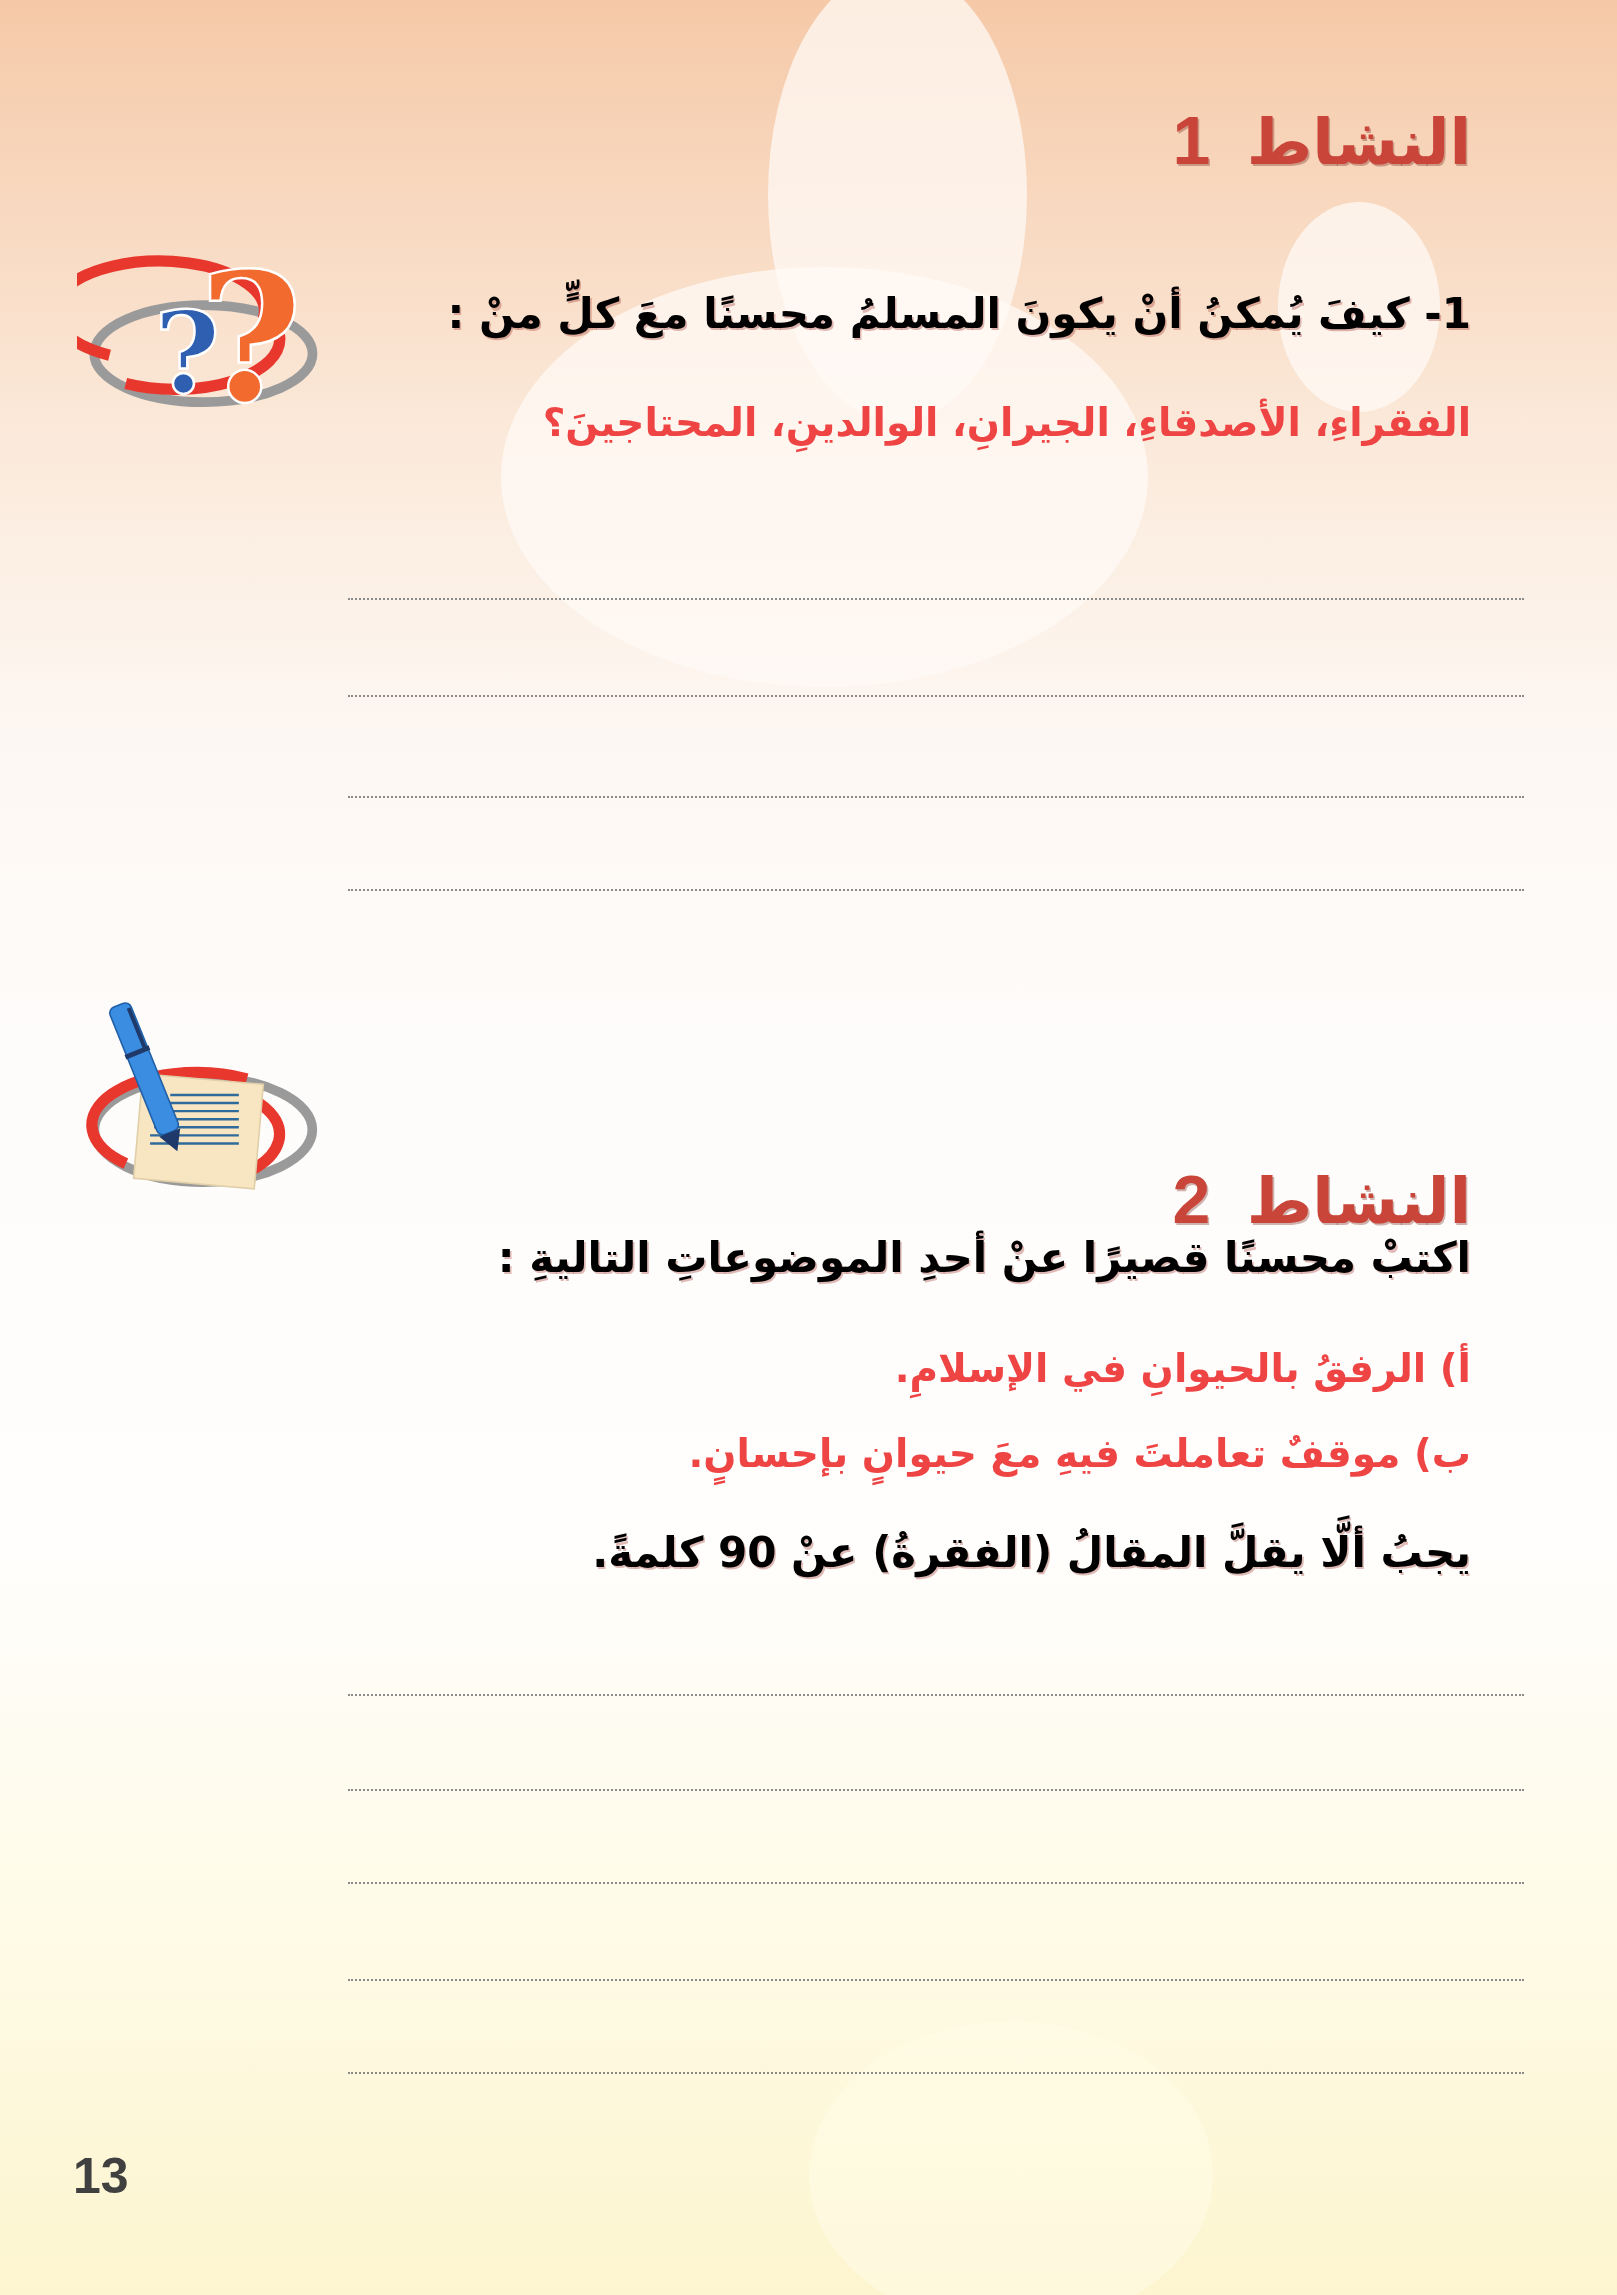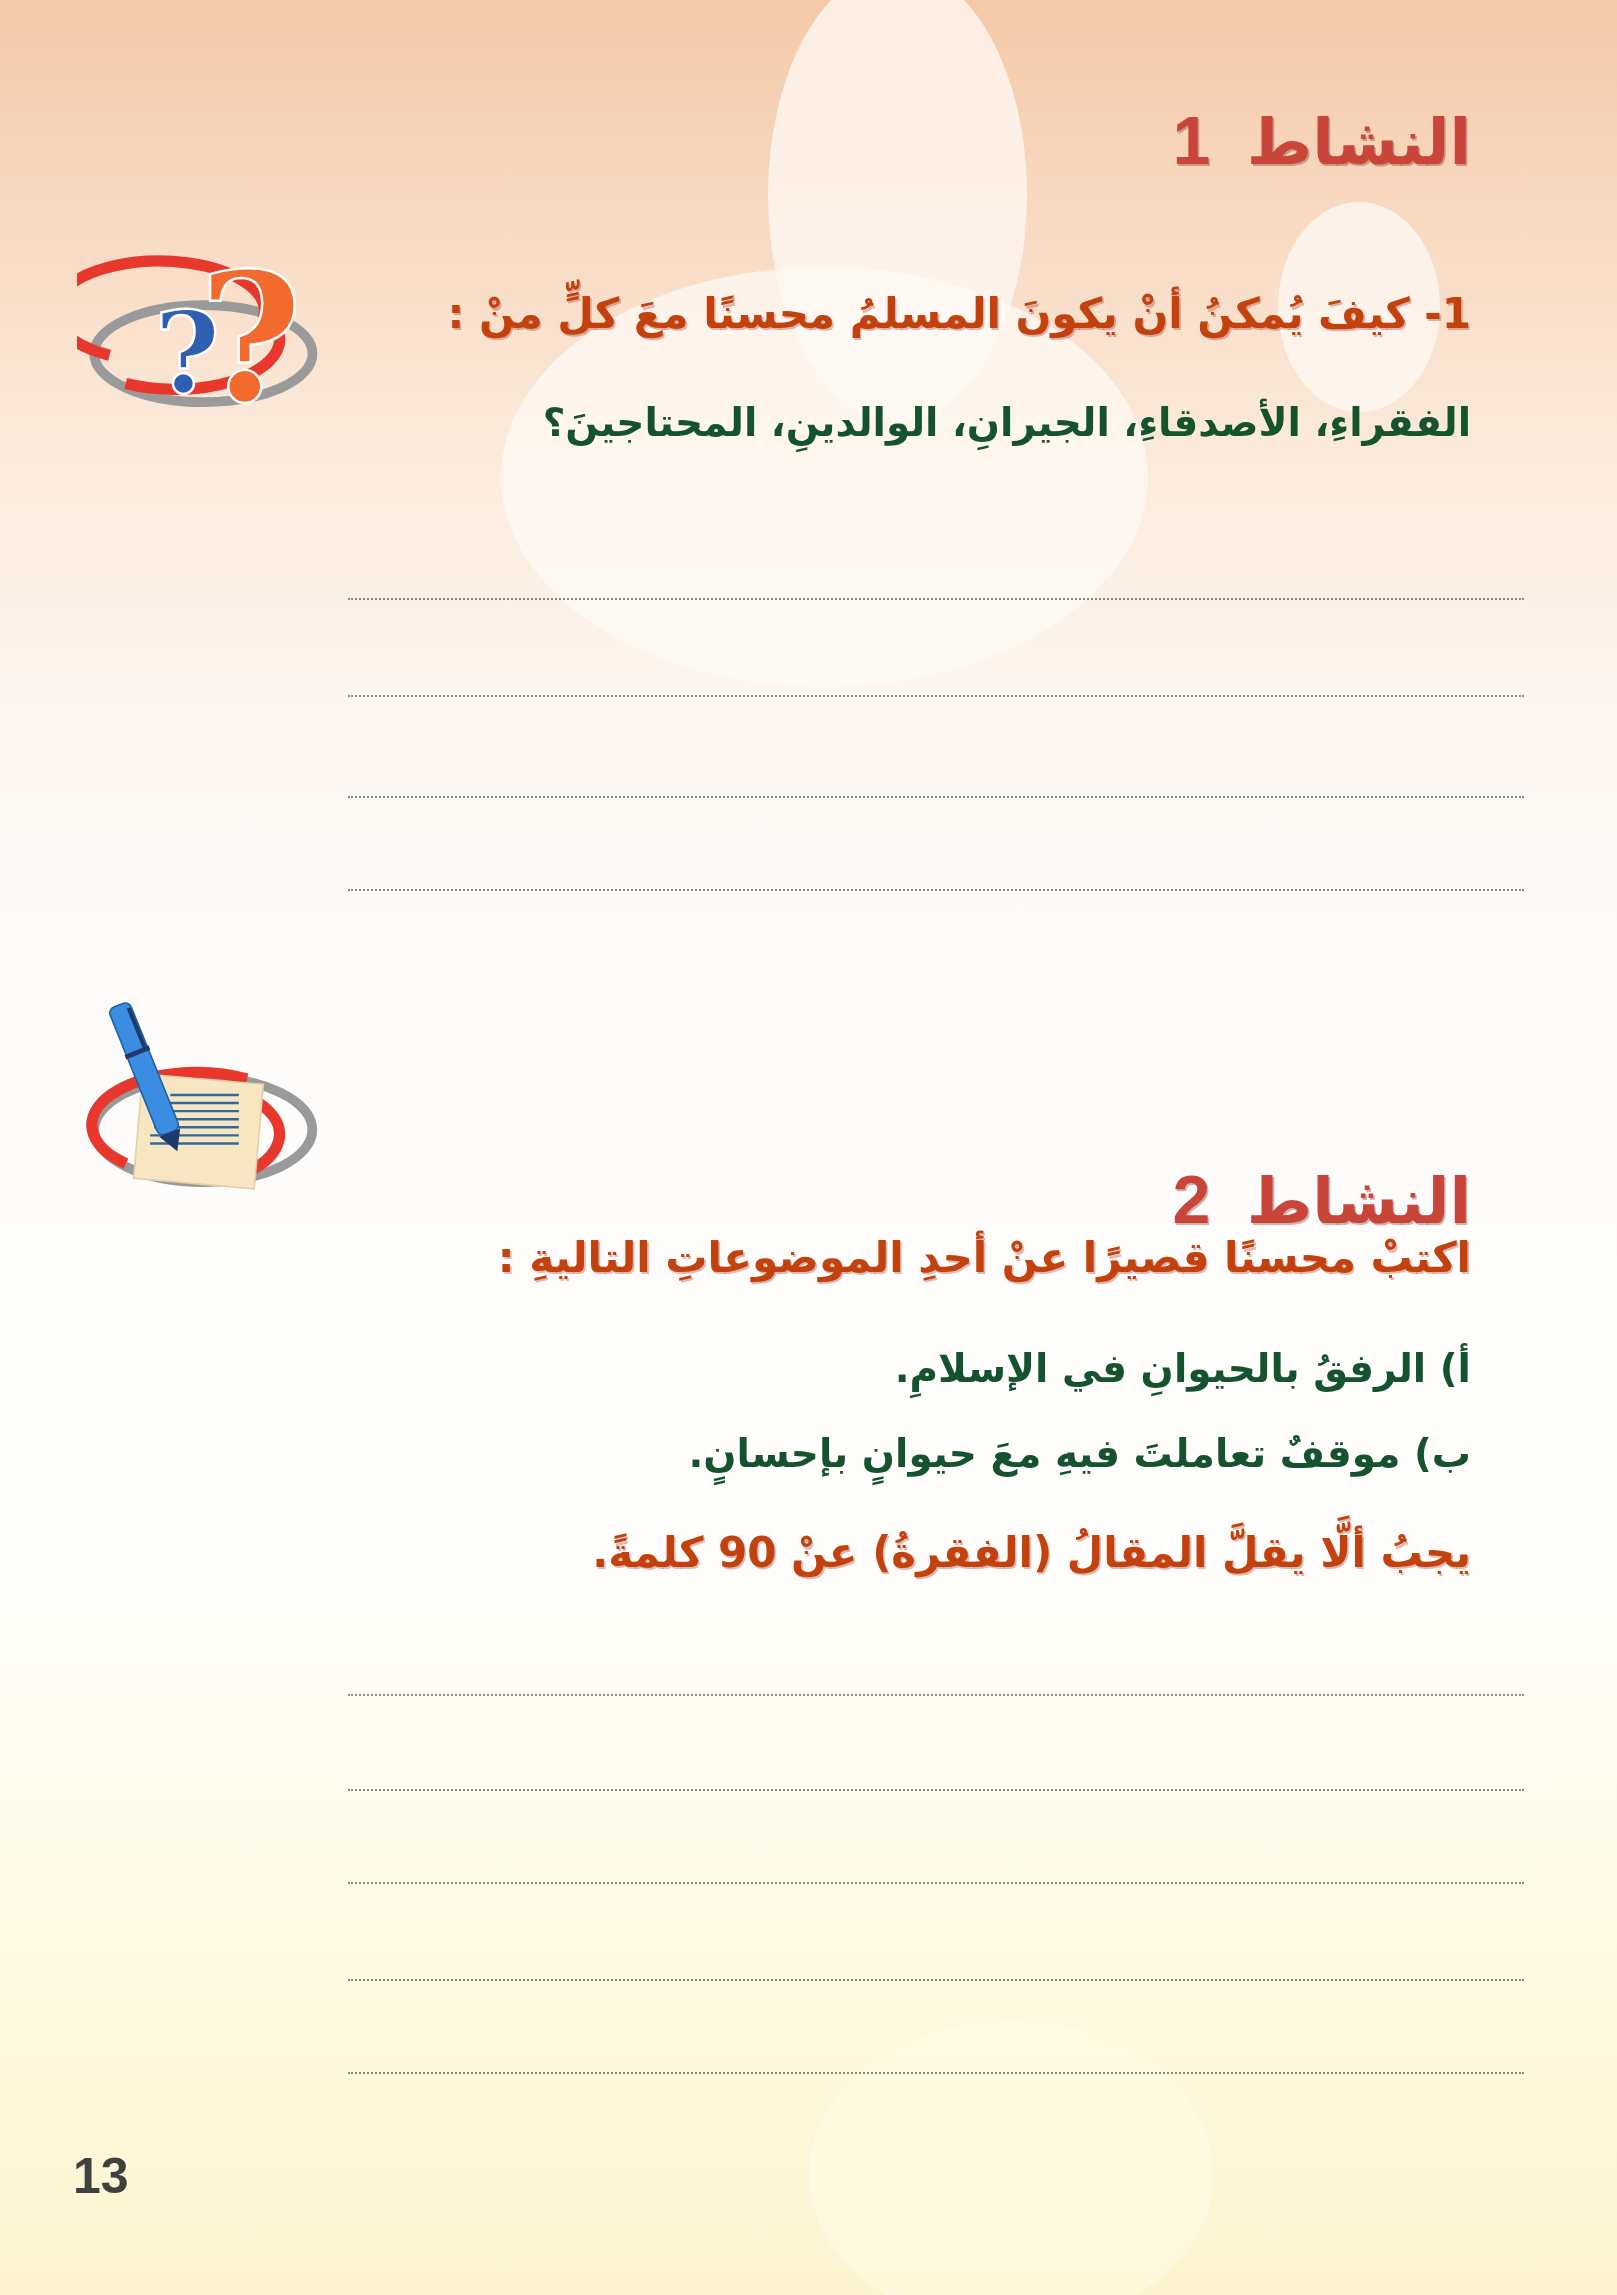--- a/index.html
+++ b/index.html
@@ -10,25 +10,25 @@
   }
   .cloud { position: absolute; background: rgba(255,250,245,0.75); border-radius: 50%; }
   .page-heading {
     position: absolute; right: 146px; direction: rtl;
     font-weight: bold; font-size: 63px; color: #c9453a;
     text-shadow: 1.6px 2.4px 0 rgba(120,40,30,0.35);
   }
   .heading-num { font-family: "Liberation Sans", sans-serif; font-size: 68px; margin-right: 14.6px; }
   .question {
     position: absolute; right: 146px; direction: rtl; font-weight: bold;
-    color: #c2410c; font-size: 42px; text-shadow: 1.6px 2.4px 0 rgba(150,30,20,0.3);
+    color: #000000; font-size: 42px; text-shadow: 1.6px 2.4px 0 rgba(150,30,20,0.3);
   }
   .body-text {
     position: absolute; right: 146px; direction: rtl; font-weight: bold;
-    color: #14532d; font-size: 39px;
+    color: #ef4444; font-size: 39px;
   }
   .answer-line {
     position: absolute; left: 348px; width: 1176px; height: 0;
     border-top: 2.4px dotted #8a8a8a;
   }
   .icon { position: absolute; }
   .page-number {
     position: absolute; left: 73px; top: 2147px;
     font-family: "Liberation Sans", sans-serif; font-weight: bold;
     font-size: 50px; color: #404040;

